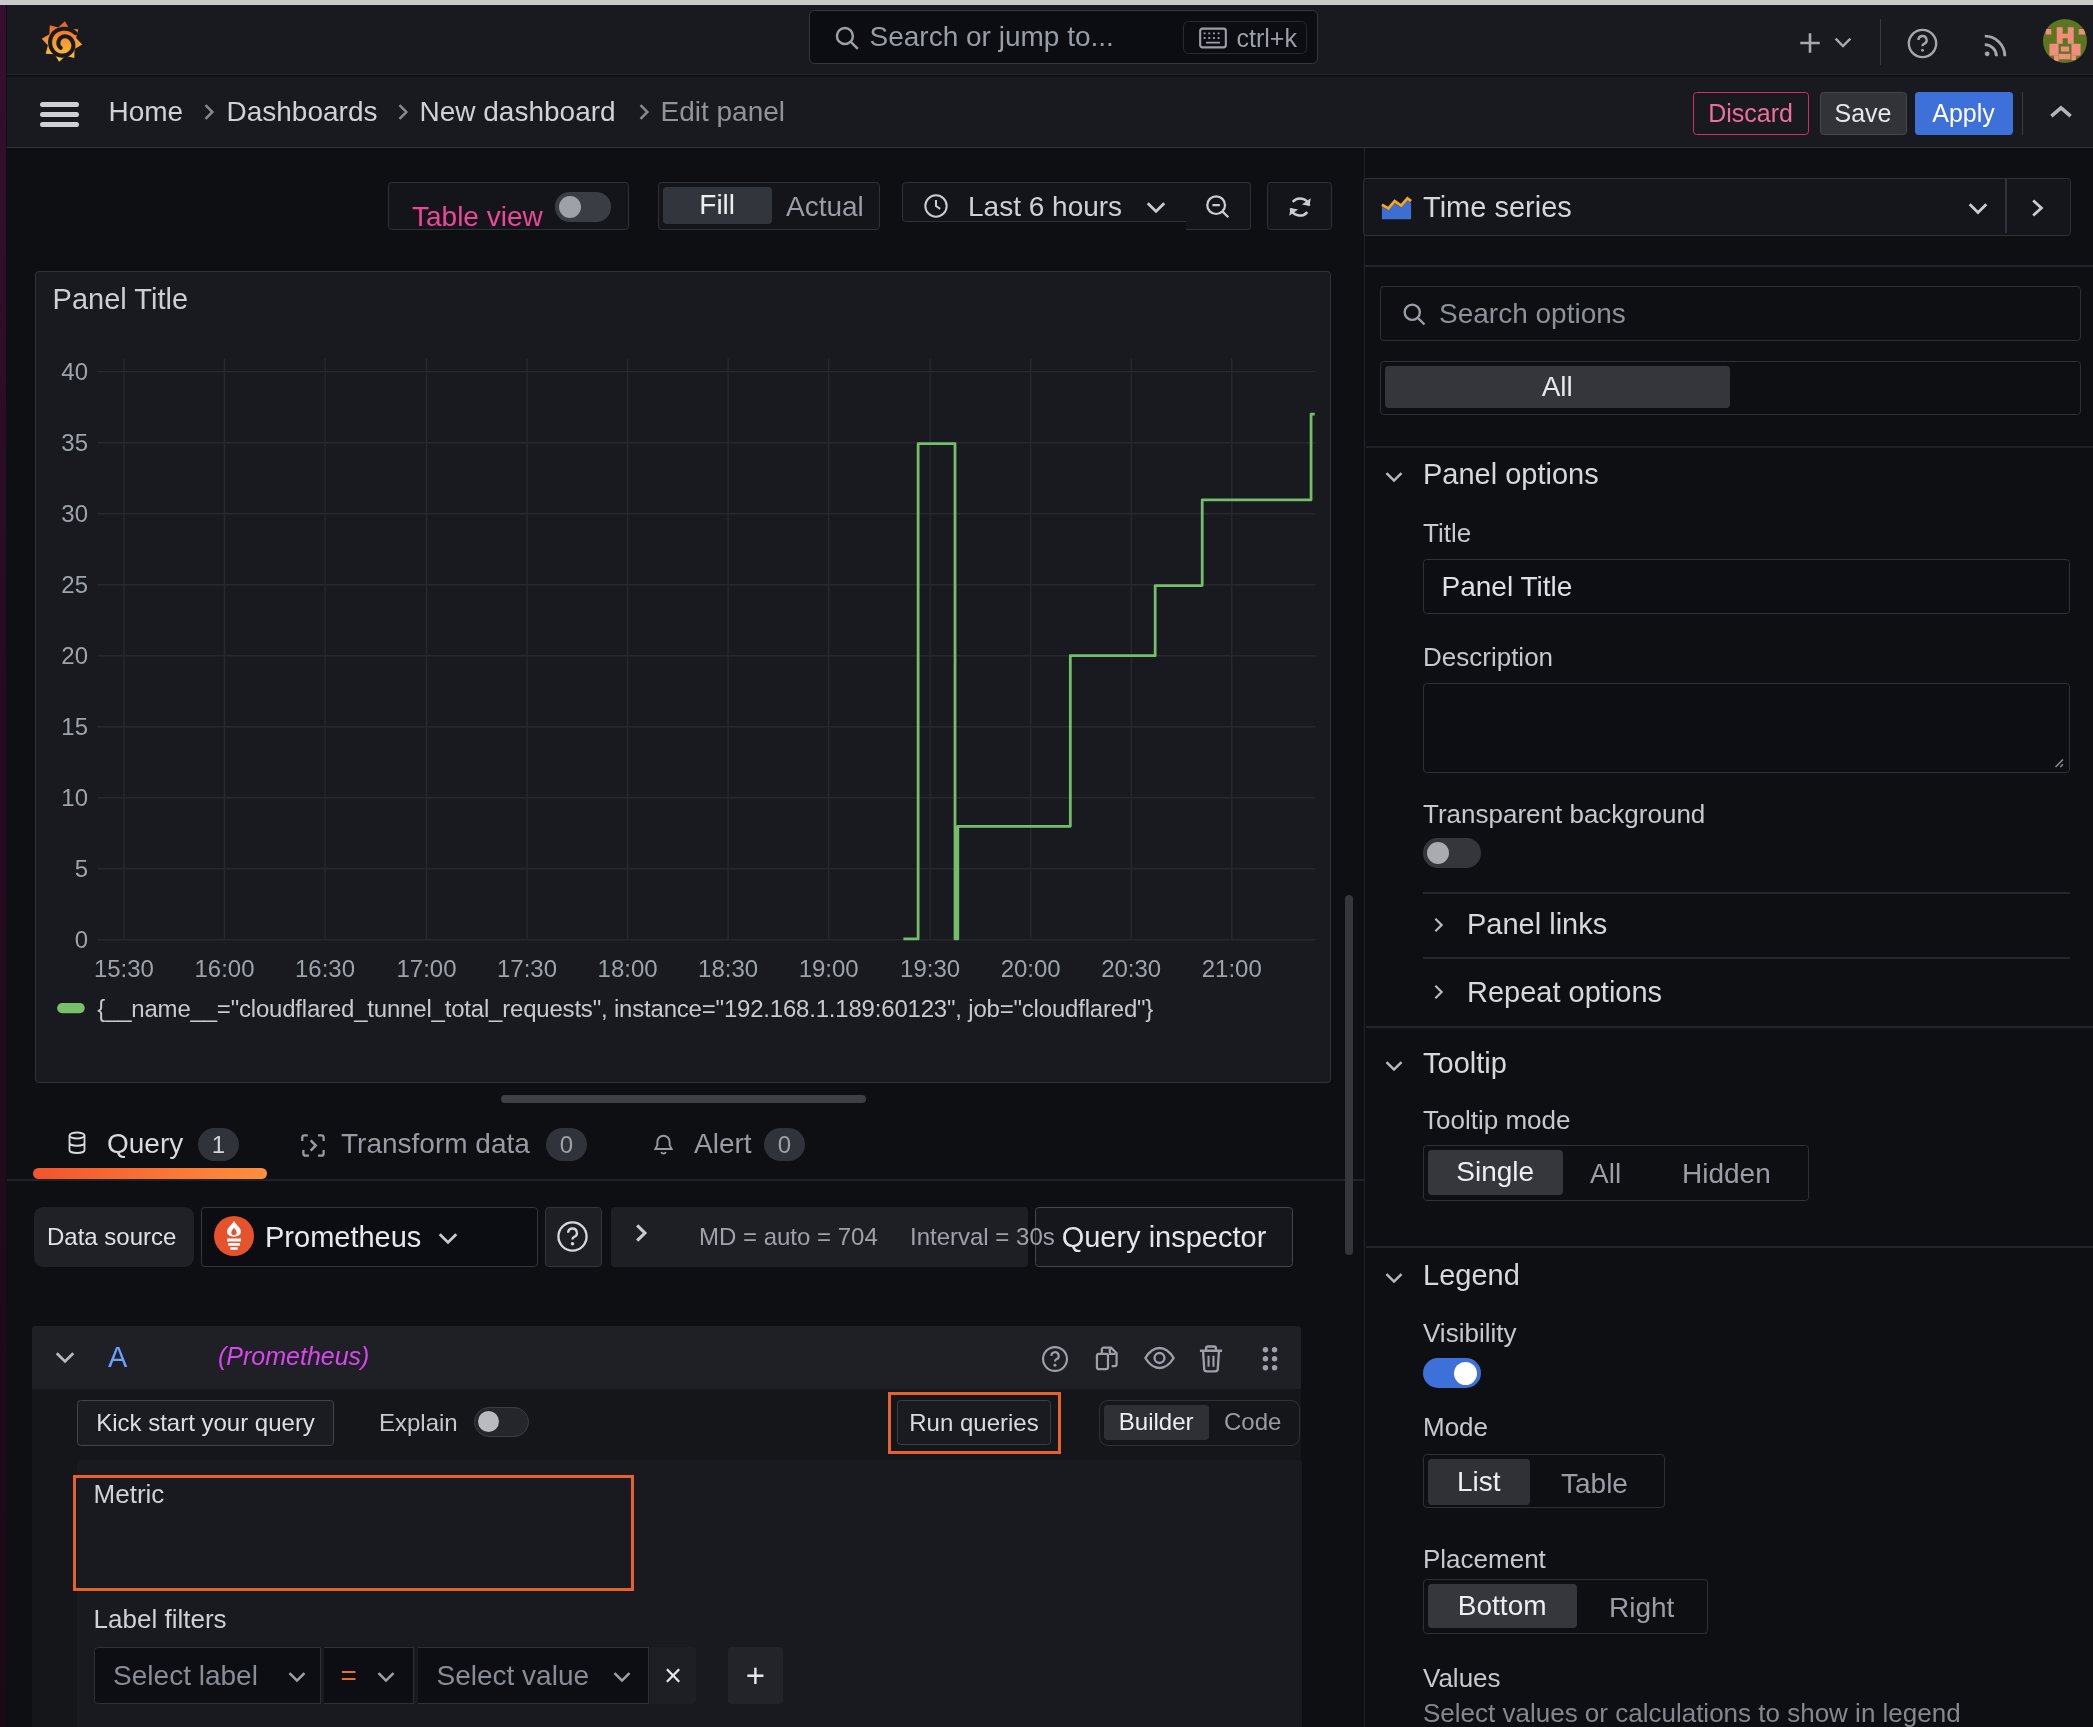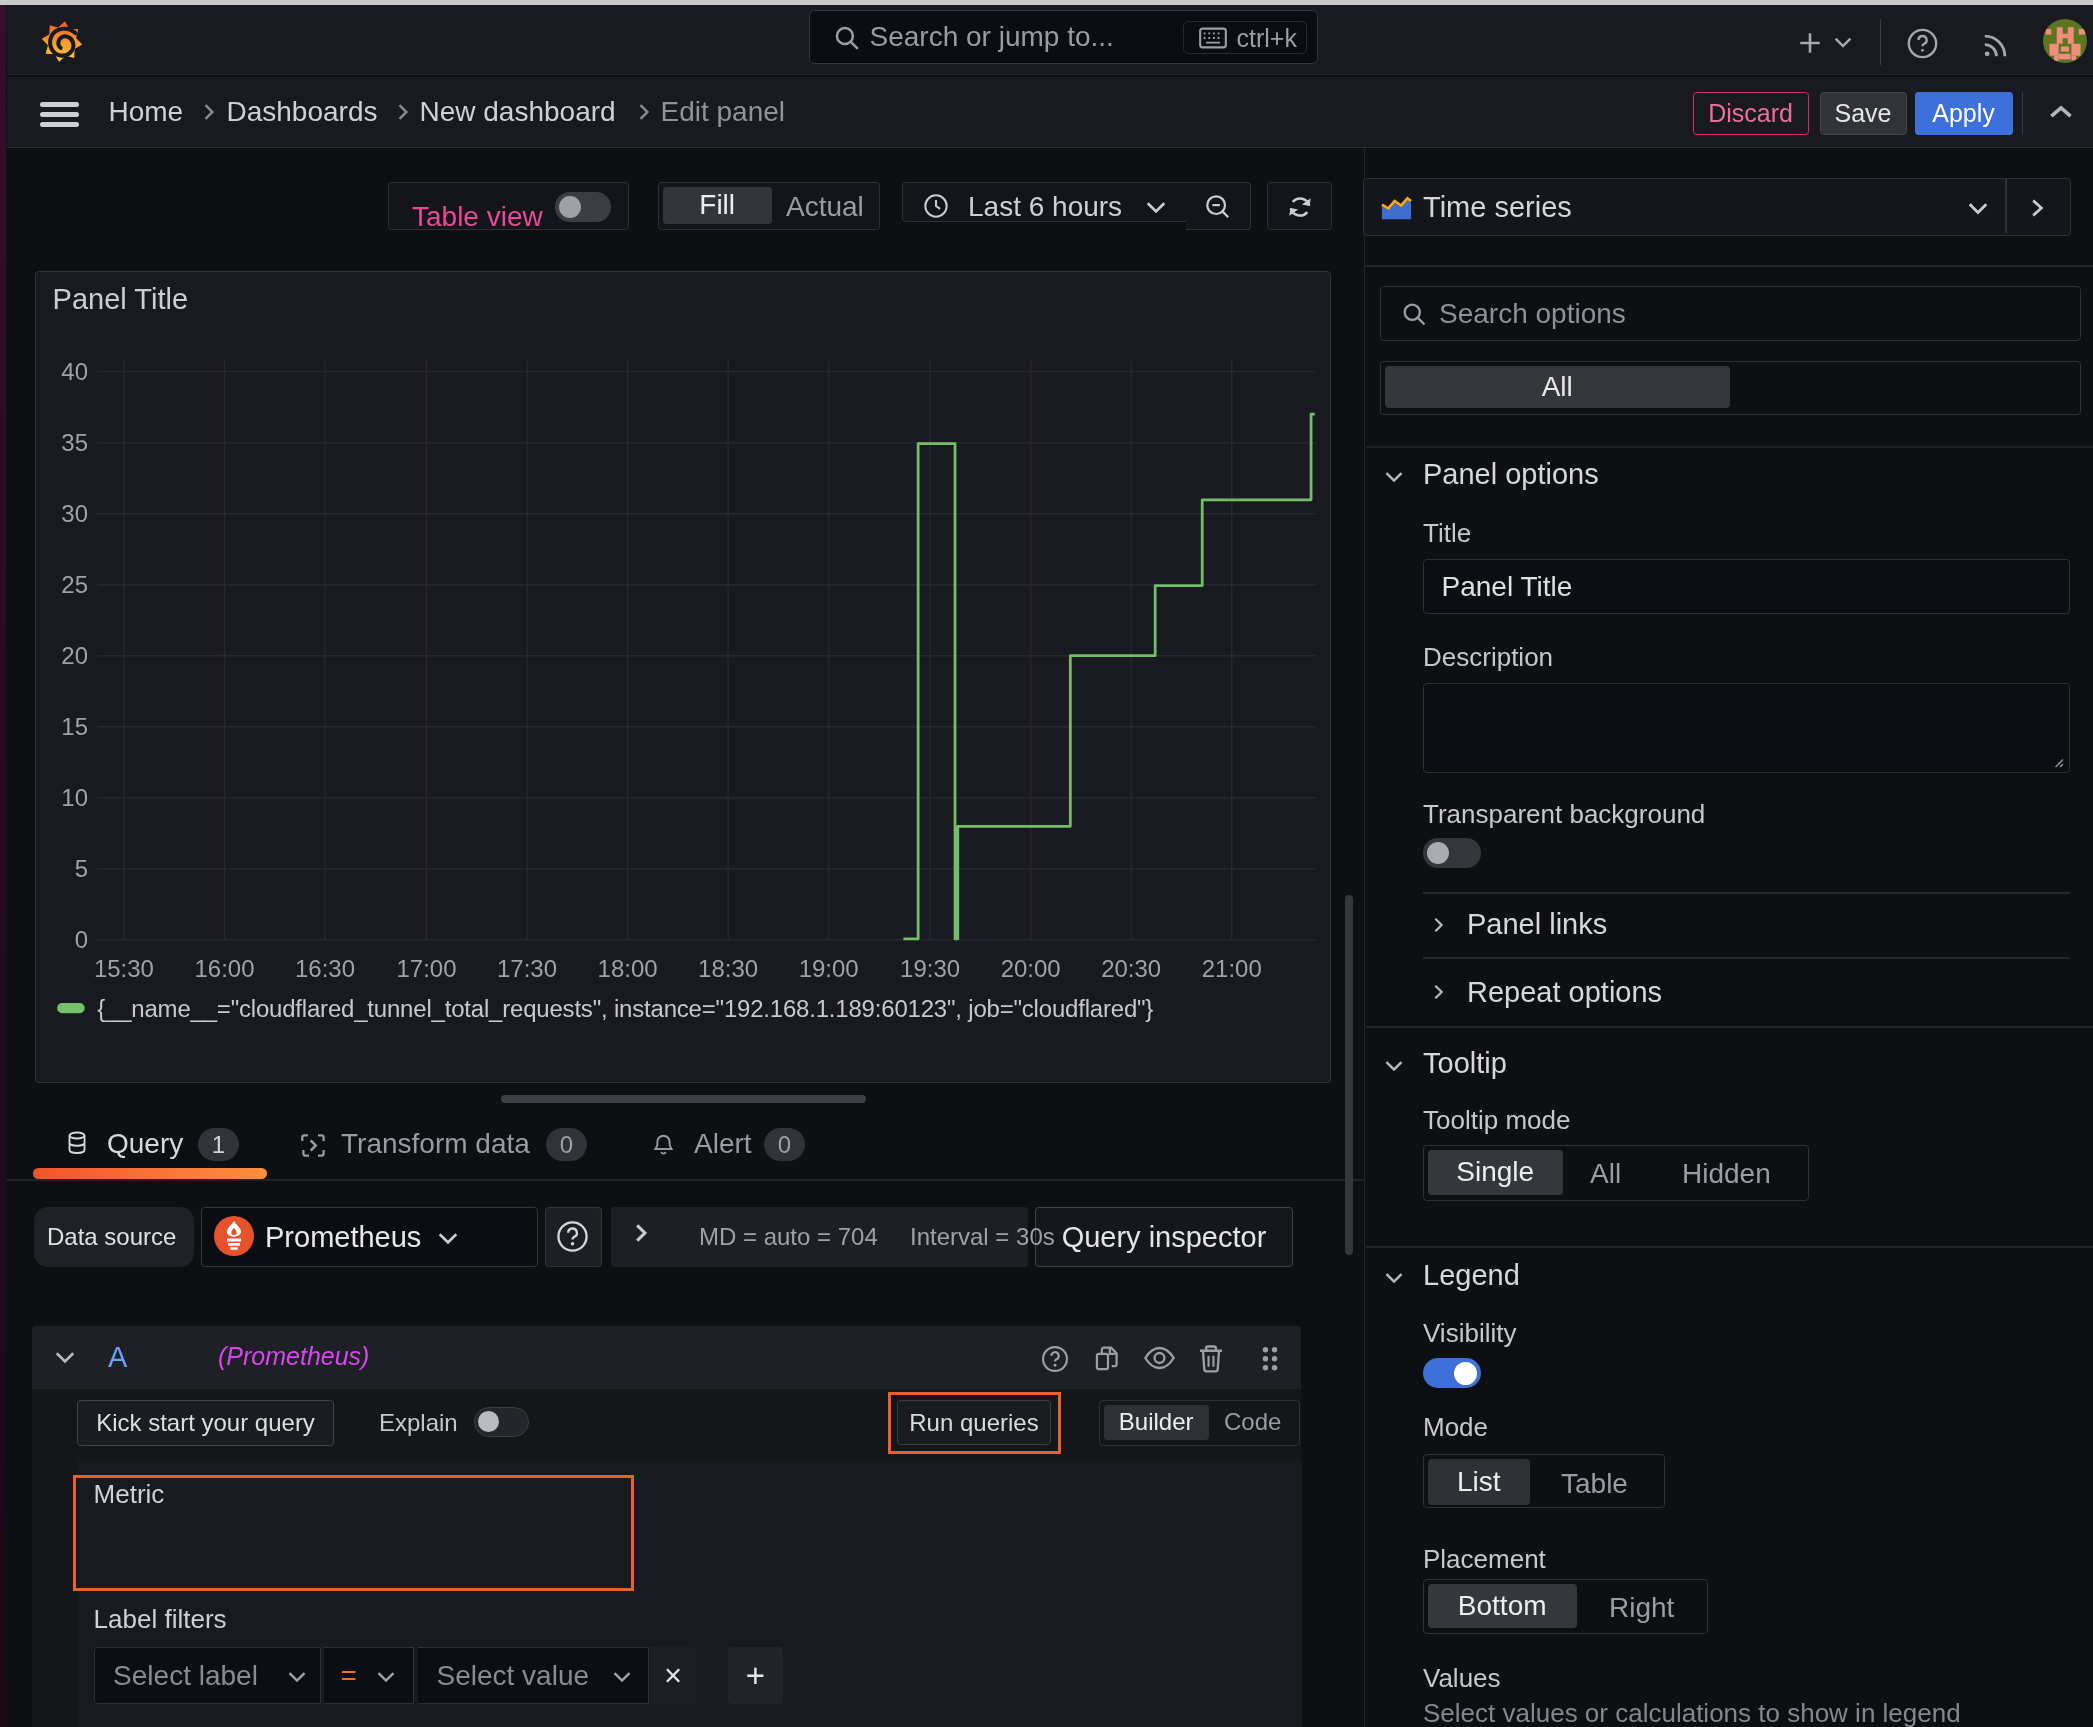--- a/index.html
+++ b/index.html
@@ -231,21 +231,21 @@
 <div class="txt" style="left:341px;top:1128px;font-size:28px;color:#989ba3">Transform data</div>
 <div class="abs ctr" style="left:546px;top:1128px;width:41px;height:33px;background:#31333a;border-radius:18.5px;color:#9ea1a8;font-size:24px">0</div>
 <svg class="abs" style="left:653px;top:1132px" width="21" height="25" viewBox="0 0 24 26" fill="none" stroke="#989ba3" stroke-width="2.2">
     <path d="M12 3 a7 7 0 0 1 7 7 v4 l2.3 4.2 H2.7 L5 14 v-4 a7 7 0 0 1 7-7 Z"></path>
     <path d="M9.5 21.5 a2.6 2.6 0 0 0 5 0"></path>
   </svg>
 <div class="txt" style="left:694px;top:1128px;font-size:28px;color:#989ba3">Alert</div>
 <div class="abs ctr" style="left:764px;top:1128px;width:41px;height:33px;background:#31333a;border-radius:18.5px;color:#9ea1a8;font-size:24px">0</div>
 <div class="abs" style="left:6.5px;top:1179px;width:1358px;height:1.8px;background:#22232a"></div>
 
-<div class="abs" style="left:34px;top:1207px;width:160px;height:60px;background:#1f2127;border-radius:14px">
+<div class="abs" style="left:34px;top:1207px;width:160px;height:60px;background:#1f2127;border-radius:9px">
   <div class="txt" style="left:13px;top:15.7px;font-size:24px;color:#dfe1e5">Data source</div>
 </div>
 <div class="abs" style="left:201px;top:1207px;width:337px;height:60px;background:#0c0d12;border:1.8px solid #35363d;border-radius:3.7px">
   <svg class="abs" style="left:12px;top:8.3px" width="40" height="40" viewBox="0 0 43 43">
     <circle cx="21.5" cy="21.5" r="21.5" fill="#e6522c"></circle>
     <path fill="#fff" fill-rule="evenodd" d="M21.5 5.5 C23.5 9.5 29 12.5 29 17 C29 20 26 22.3 21.5 22.3 C17 22.3 14 20 14 17 C14 12.5 19.5 9.5 21.5 5.5 Z M21.5 12.5 C20 14.2 18.6 16 18.6 17.8 C18.6 19.6 19.9 20.8 21.5 20.8 C23.1 20.8 24.4 19.6 24.4 17.8 C24.4 16 23 14.2 21.5 12.5 Z"></path>
     <path fill="#fff" d="M14 24.2 h15 v3.2 h-15 Z M15.2 29 h12.6 v3 h-12.6 Z M17.5 33.6 h8 v2.6 h-8 Z"></path>
   </svg>
   <div class="txt" style="left:63px;top:13px;font-size:29px;color:#e8e9ec">Prometheus</div>
   <svg class="abs" style="left:235px;top:22px" width="22" height="16.6" viewBox="0 0 16 12" fill="none" stroke="#c9ccd2" stroke-width="2">
@@ -304,21 +304,21 @@
       </svg>
 </g></div>
 <div class="abs" style="left:32px;top:1389px;width:1269px;height:339px;background:#15161a"></div>
 <div class="abs ctr" style="left:77px;top:1400px;width:257px;height:46px;background:#1a1c21;border:1.8px solid #43444a;border-radius:3.7px;color:#dcdee2;font-size:24px">Kick start your query</div>
 <div class="txt" style="left:379px;top:1409px;font-size:24px;color:#c5c7cc">Explain</div>
 <div class="abs" style="left:474px;top:1407px;width:55px;height:30px;background:#24262c;border:1.8px solid #3c3e44;border-radius:15.7px">
   <div class="abs" style="left:2.8px;top:2.8px;width:21px;height:21px;border-radius:50%;background:#b9bbc0"></div>
 </div>
 <div class="abs ctr" style="left:897px;top:1400px;width:154px;height:45px;background:#191b20;border:1.8px solid #3c3e44;border-radius:3.7px;color:#d9dadd;font-size:24px">Run queries</div>
 <div class="abs" style="left:888px;top:1392px;width:173px;height:62px;border:3.7px solid #e8612b;z-index:4"></div>
-<div class="abs" style="left:1099px;top:1400px;width:201px;height:46px;border:1.8px solid #2f3138;border-radius:4px">
+<div class="abs" style="left:1099px;top:1400px;width:201px;height:46px;border:1.8px solid #2f3138;border-radius:9px">
   <div class="seg ctr" style="left:3.7px;top:3.7px;width:105px;height:35px;background:#2e3036;color:#eceef1;font-size:24px">Builder</div>
   <div class="txt" style="left:124px;top:6.5px;font-size:24px;color:#989ba3">Code</div>
 </div>
 
 <div class="abs" style="left:77px;top:1460px;width:1225px;height:268px;background:#181a1f;border-radius:3.7px 3.7px 0 0">
   <div class="txt" style="left:16.6px;top:18.5px;font-size:26px;color:#cfd1d6">Metric</div>
   <div class="txt" style="left:16.6px;top:144px;font-size:26px;color:#cfd1d6">Label filters</div>
   <div class="abs" style="left:16.6px;top:187px;width:227px;height:57px;background:#0d0e13;border:1.8px solid #2f3138;border-radius:3.7px 0 0 3.7px">
     <div class="txt" style="left:18.5px;top:12px;font-size:28px;color:#888c94">Select label</div>
     <svg class="abs" style="left:192px;top:21px" width="20" height="15.7" viewBox="0 0 16 12" fill="none" stroke="#9ea1a9" stroke-width="2">

